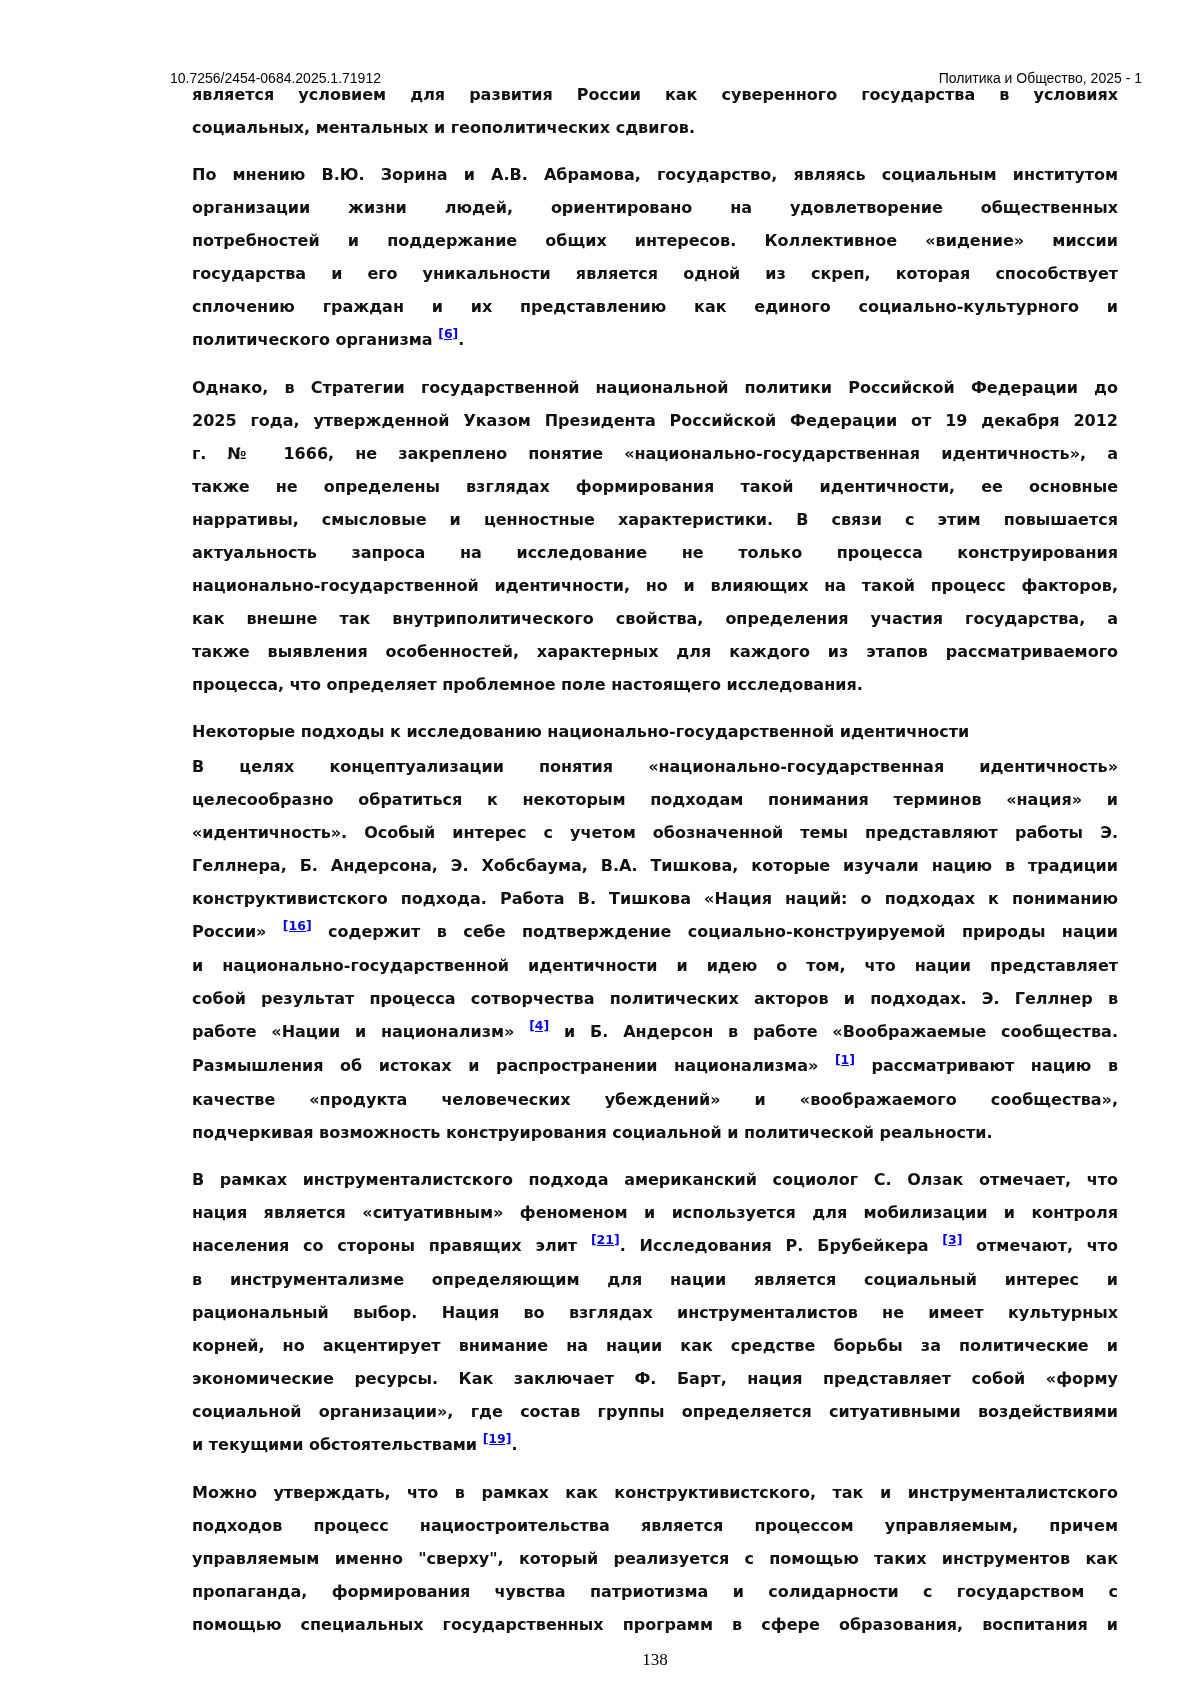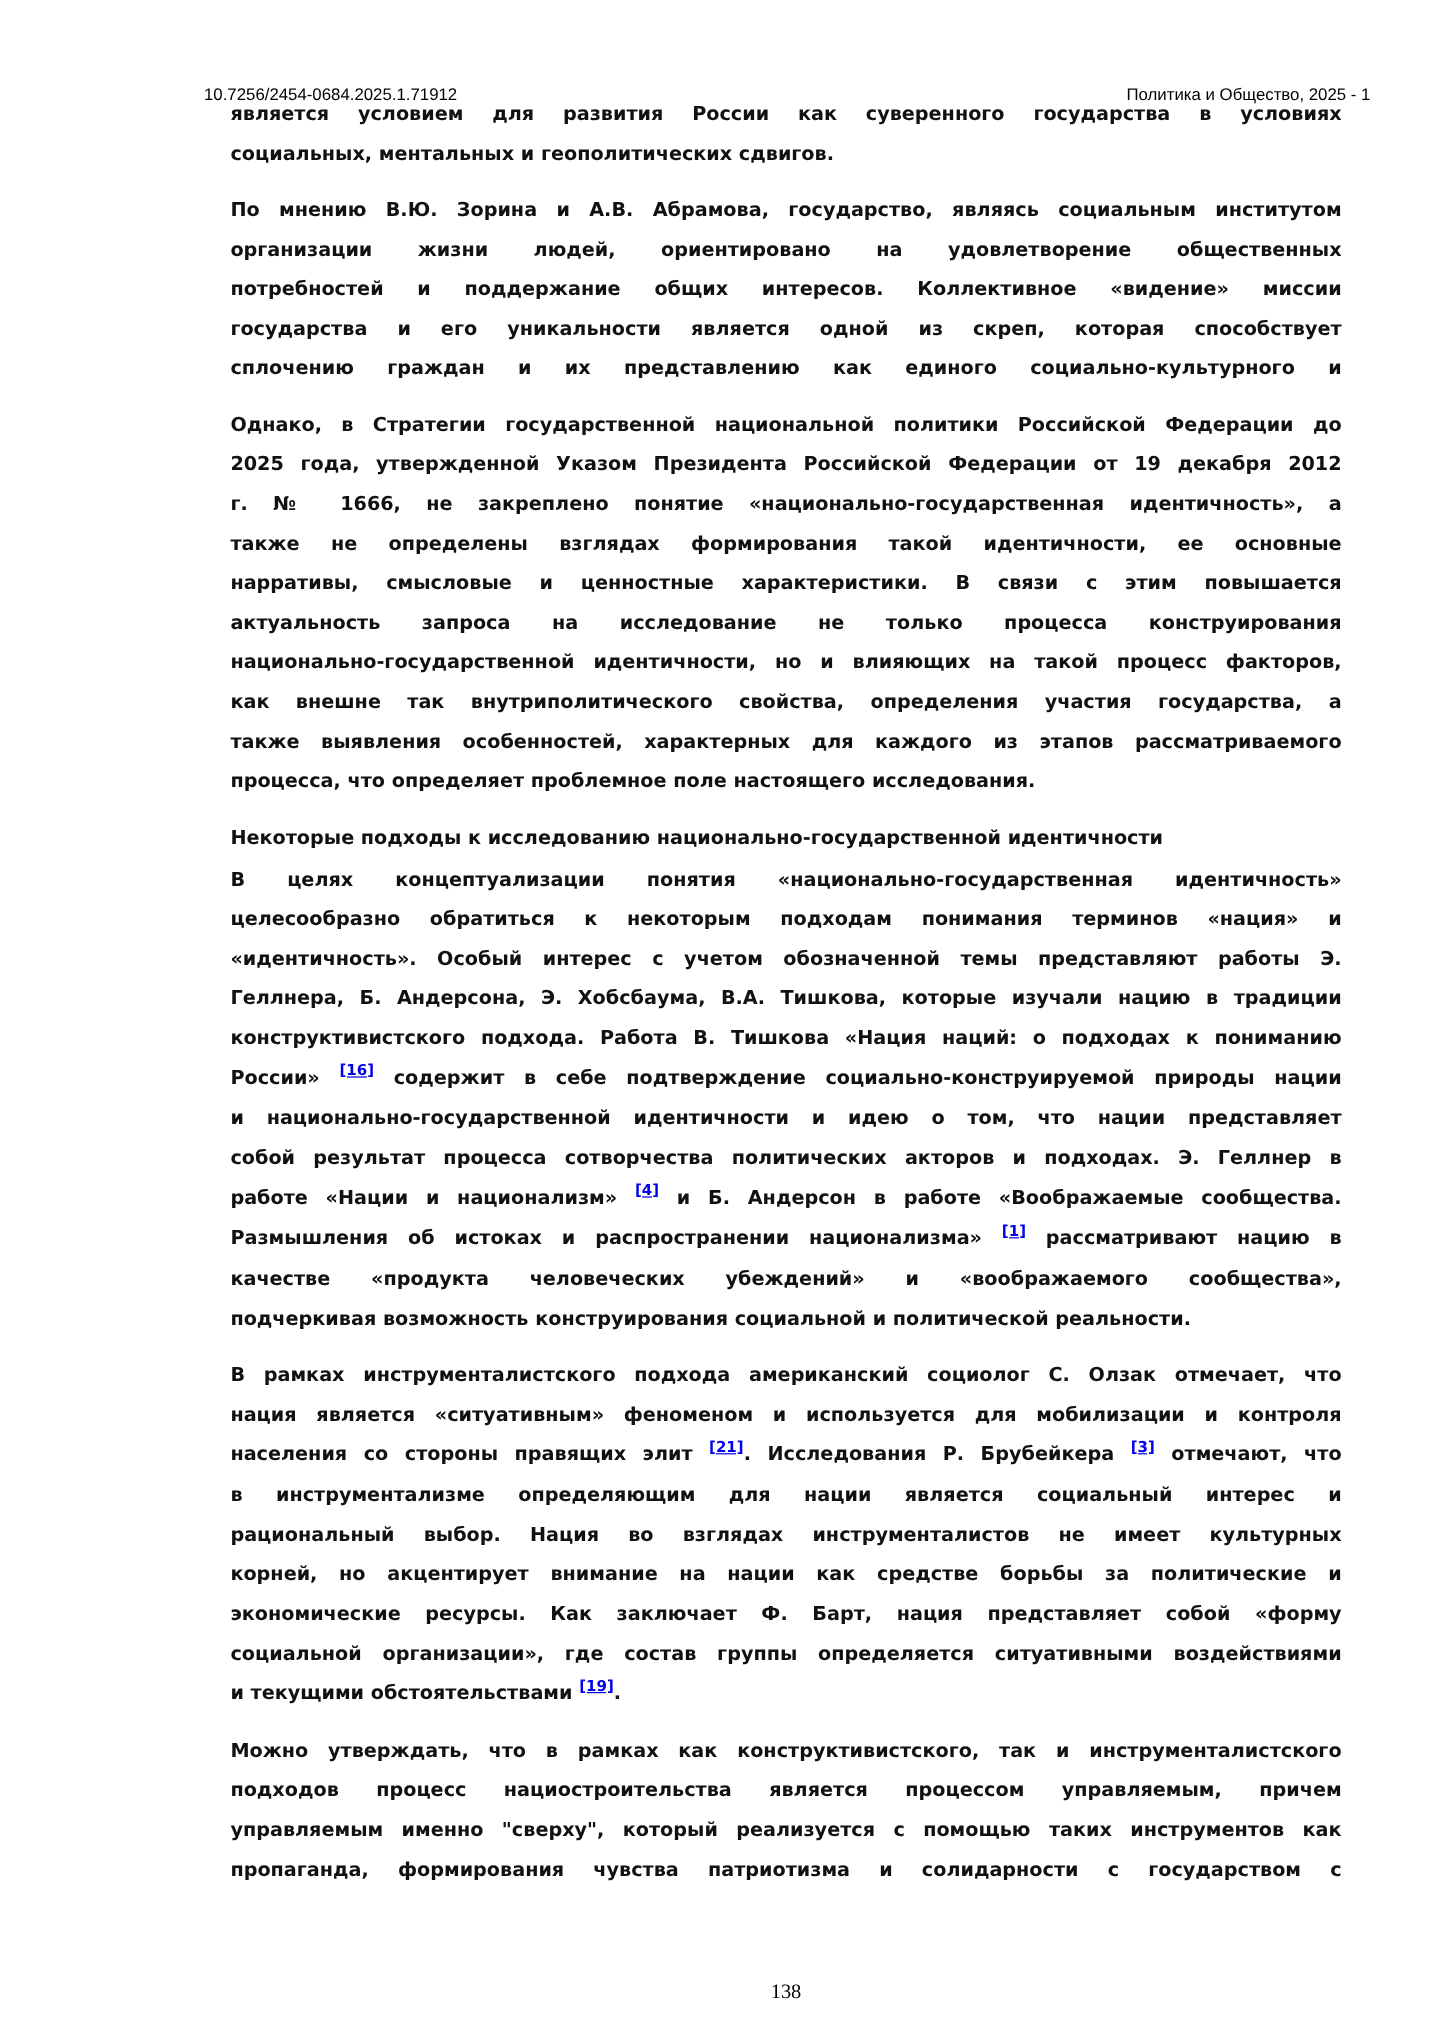--- a/index.html
+++ b/index.html
@@ -92,20 +92,21 @@
         <div class="para">
           <div class="line"><span>является условием для развития России как суверенного государства в условиях</span></div>
           <div class="line line-last"><span>социальных, ментальных и геополитических сдвигов.</span></div>
         </div>
         <div class="para">
           <div class="line"><span>По мнению В.Ю. Зорина и А.В. Абрамова, государство, являясь социальным институтом</span></div>
           <div class="line"><span>организации жизни людей, ориентировано на удовлетворение общественных</span></div>
           <div class="line"><span>потребностей и поддержание общих интересов. Коллективное «видение» миссии</span></div>
           <div class="line"><span>государства и его уникальности является одной из скреп, которая способствует</span></div>
           <div class="line"><span>сплочению граждан и их представлению как единого социально-культурного и</span></div>
+          <div class="line line-last"><span>политического организма </span><a class="ref">[6]</a><span>.</span></div>
         </div>
         <div class="para">
           <div class="line"><span>Однако, в Стратегии государственной национальной политики Российской Федерации до</span></div>
           <div class="line"><span>2025 года, утвержденной Указом Президента Российской Федерации от 19 декабря 2012</span></div>
           <div class="line"><span>г. № 1666, не закреплено понятие «национально-государственная идентичность», а</span></div>
           <div class="line"><span>также не определены взглядах формирования такой идентичности, ее основные</span></div>
           <div class="line"><span>нарративы, смысловые и ценностные характеристики. В связи с этим повышается</span></div>
           <div class="line"><span>актуальность запроса на исследование не только процесса конструирования</span></div>
           <div class="line"><span>национально-государственной идентичности, но и влияющих на такой процесс факторов,</span></div>
           <div class="line"><span>как внешне так внутриполитического свойства, определения участия государства, а</span></div>
@@ -138,19 +139,20 @@
           <div class="line"><span>корней, но акцентирует внимание на нации как средстве борьбы за политические и</span></div>
           <div class="line"><span>экономические ресурсы. Как заключает Ф. Барт, нация представляет собой «форму</span></div>
           <div class="line"><span>социальной организации», где состав группы определяется ситуативными воздействиями</span></div>
           <div class="line line-last"><span>и текущими обстоятельствами </span><a class="ref">[19]</a><span>.</span></div>
         </div>
         <div class="para">
           <div class="line"><span>Можно утверждать, что в рамках как конструктивистского, так и инструменталистского</span></div>
           <div class="line"><span>подходов процесс нациостроительства является процессом управляемым, причем</span></div>
           <div class="line"><span>управляемым именно "сверху", который реализуется с помощью таких инструментов как</span></div>
           <div class="line"><span>пропаганда, формирования чувства патриотизма и солидарности с государством с</span></div>
+          <div class="line"><span>помощью специальных государственных программ в сфере образования, воспитания и</span></div>
         </div>
       </section>
   </div>
 
   <div class="pagenum">138</div>
 
 </div>
 
 </body></html>

